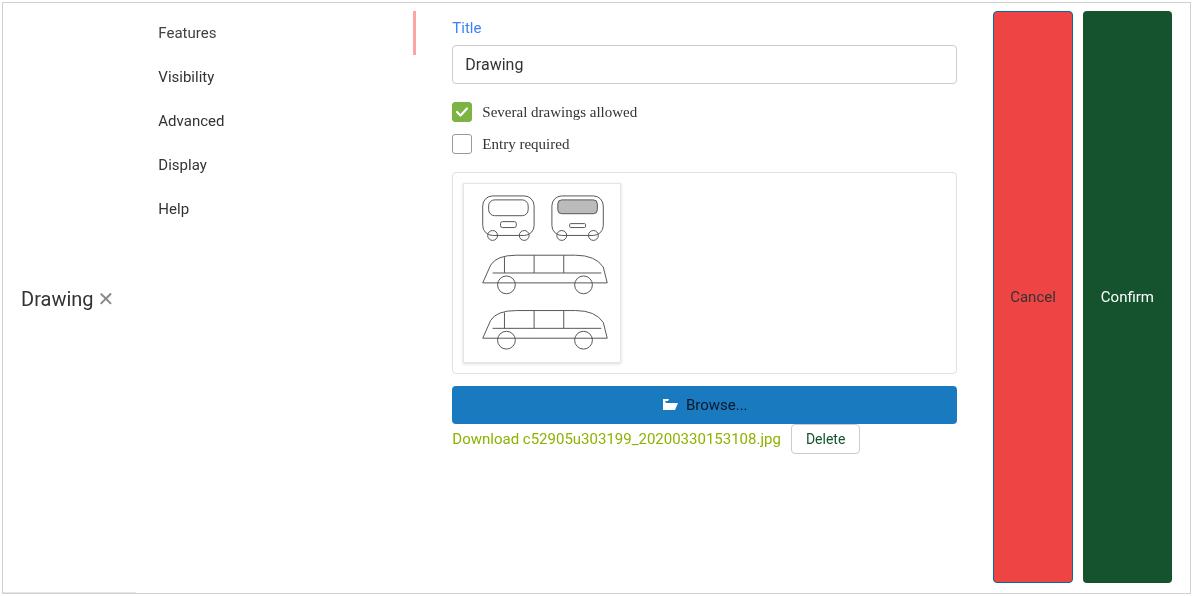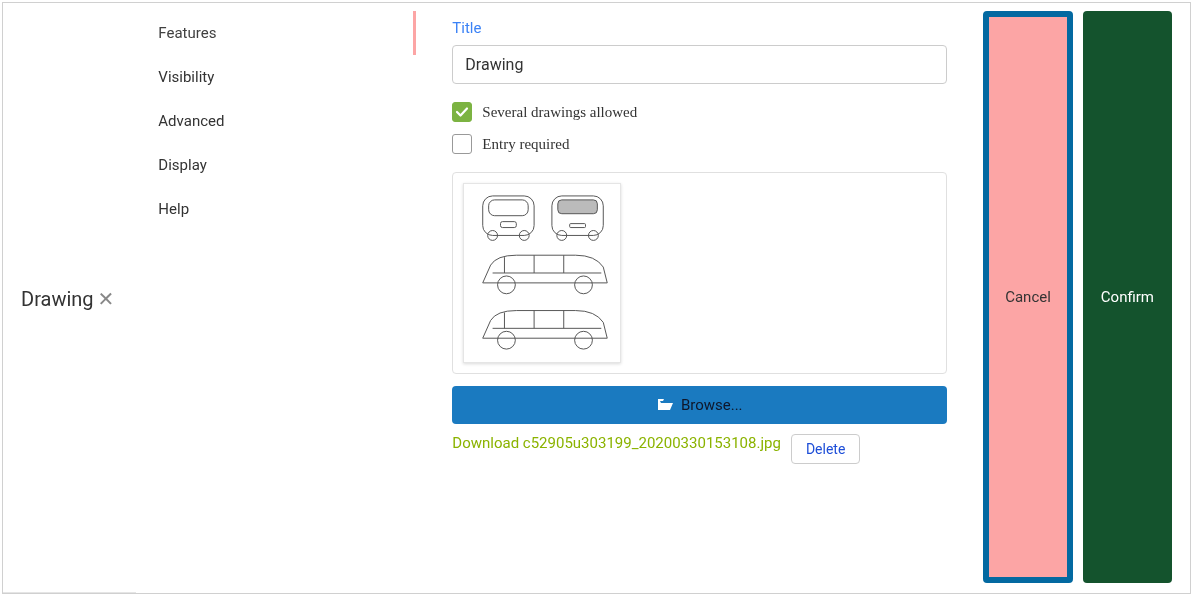--- a/index.html
+++ b/index.html
@@ -138,48 +138,47 @@
       font-size: 15px;
       cursor: pointer;
       display: flex;
       align-items: center;
       justify-content: center;
       gap: 8px;
       width: 100%;
     }
     .download-row {
       display: flex;
-      align-items: flex-start;
+      align-items: center;
       gap: 10px;
-      margin-top: 10px;
     }
     .download-link {
       color: #8bb300;
       font-size: 15px;
       text-decoration: none;
       cursor: pointer;
     }
     .delete-btn {
       border: 1px solid #ccc;
       background: #fff;
       padding: 6px 14px;
       border-radius: 4px;
       font-size: 14px;
       cursor: pointer;
-      color: #1d4ed8;
+      color: #14532d;
     }
     .modal-footer {
       display: flex;
       justify-content: flex-end;
       gap: 10px;
       padding: 8px 18px 10px;
     }
     .cancel-btn {
-      border: 6px solid #0369a1;
-      background: #fca5a5;
+      border: 1px solid #0369a1;
+      background: #ef4444;
       padding: 8px 16px;
       border-radius: 4px;
       font-size: 15px;
       cursor: pointer;
       color: #333;
     }
     .confirm-btn {
       border: none;
       background: #14532d;
       color: #fff;

